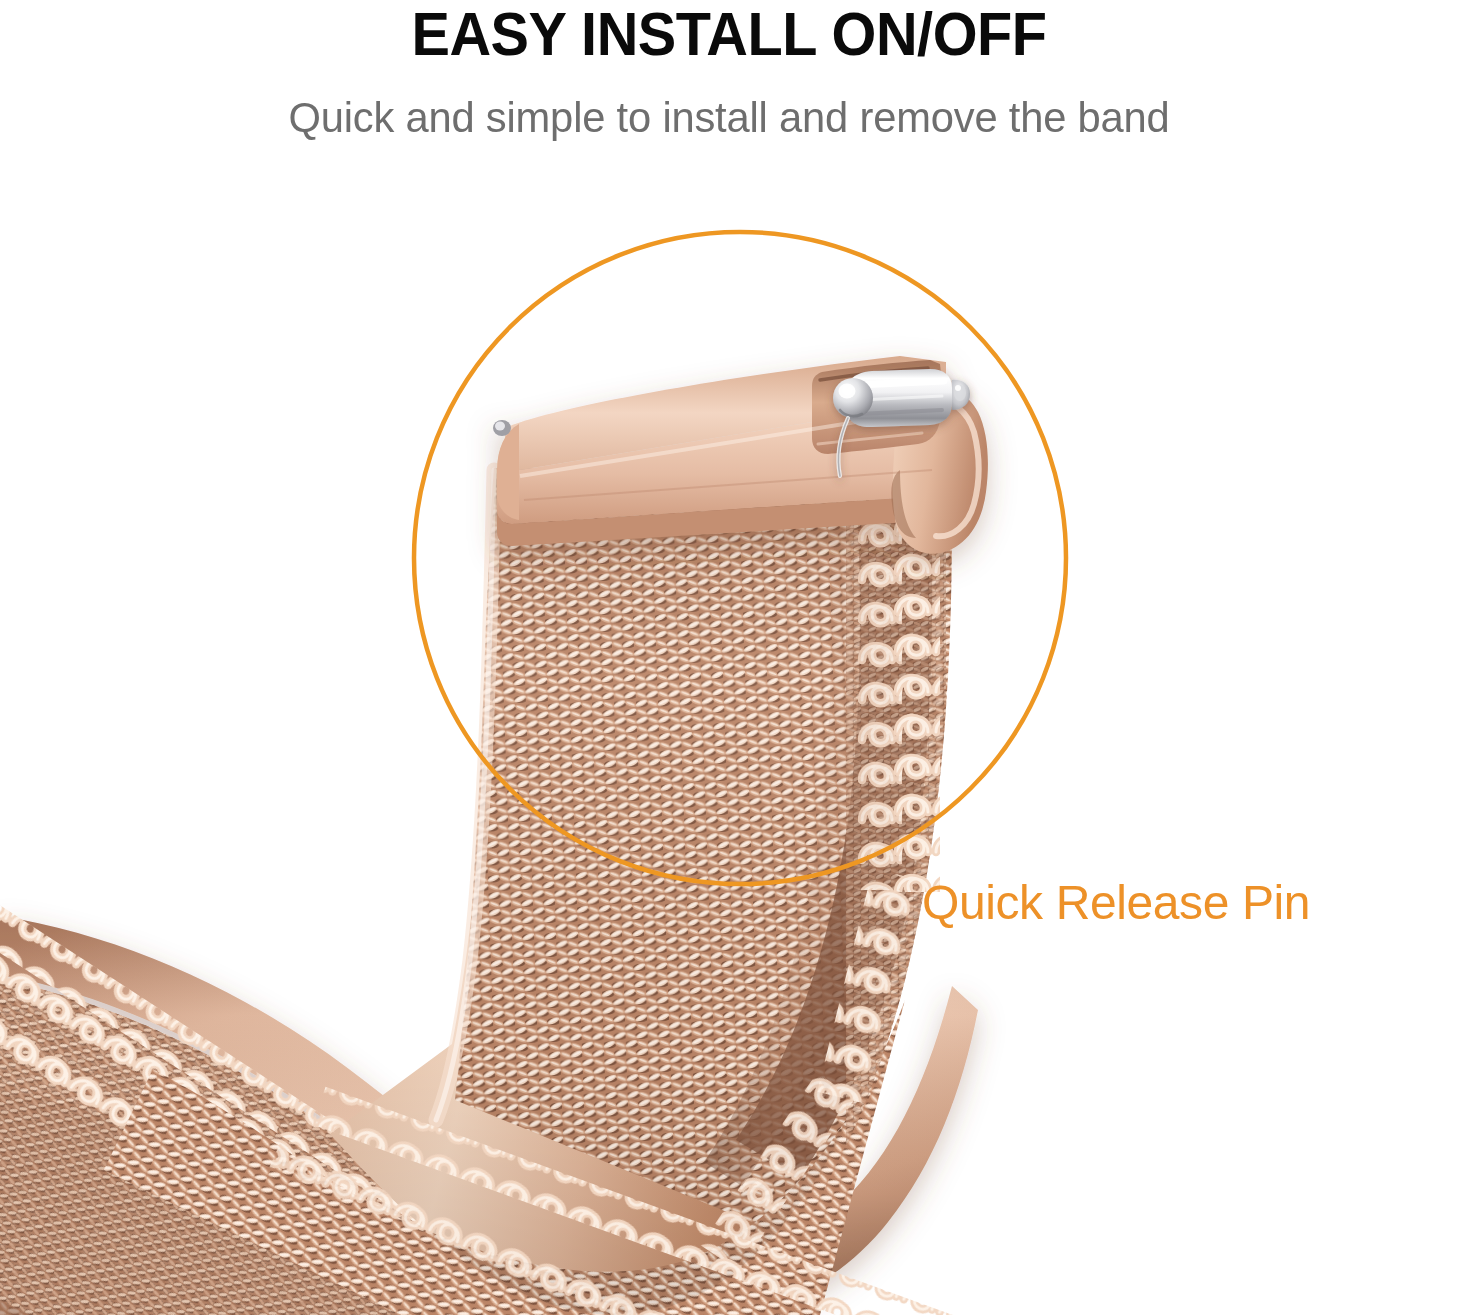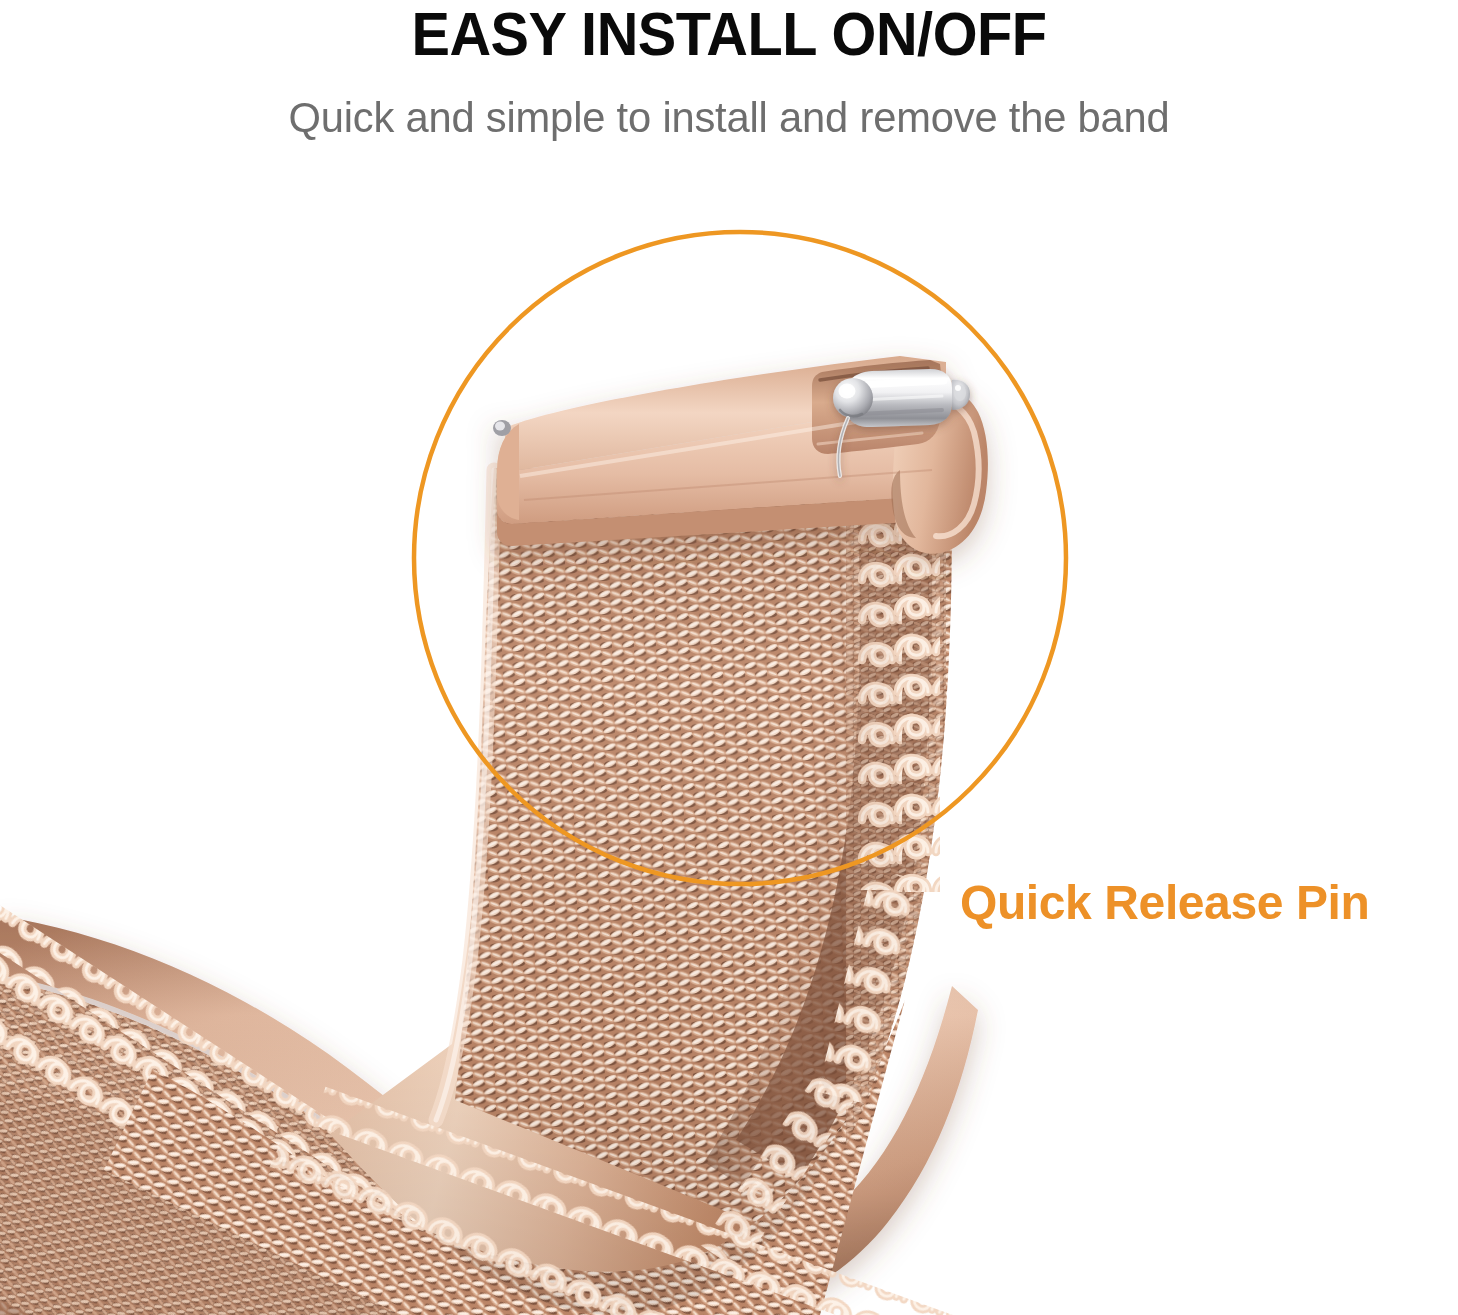--- a/index.html
+++ b/index.html
@@ -19,23 +19,23 @@
     white-space:nowrap;
   }
   .subhead{
     position:absolute;left:0;top:92px;width:1458px;text-align:center;
     font-family:"Liberation Sans","DejaVu Sans",sans-serif;
     font-weight:400;font-size:43px;line-height:50px;color:#6e6e6e;
     letter-spacing:-0.2px;transform:scaleX(0.97);transform-origin:50% 50%;
     white-space:nowrap;
   }
   .callout{
-    position:absolute;left:960px;top:875px;
+    position:absolute;left:922px;top:875px;
     font-family:"Liberation Sans","DejaVu Sans",sans-serif;
-    font-weight:700;font-size:48px;line-height:56px;color:#ed9128;
+    font-weight:400;font-size:48px;line-height:56px;color:#ed9128;
     letter-spacing:-0.4px;white-space:nowrap;
   }
 
   
   #art{position:absolute;left:0;top:0;width:1458px;height:1315px;display:block;}
 </style>
 </head>
 <body>
 
 <div id="stage">

